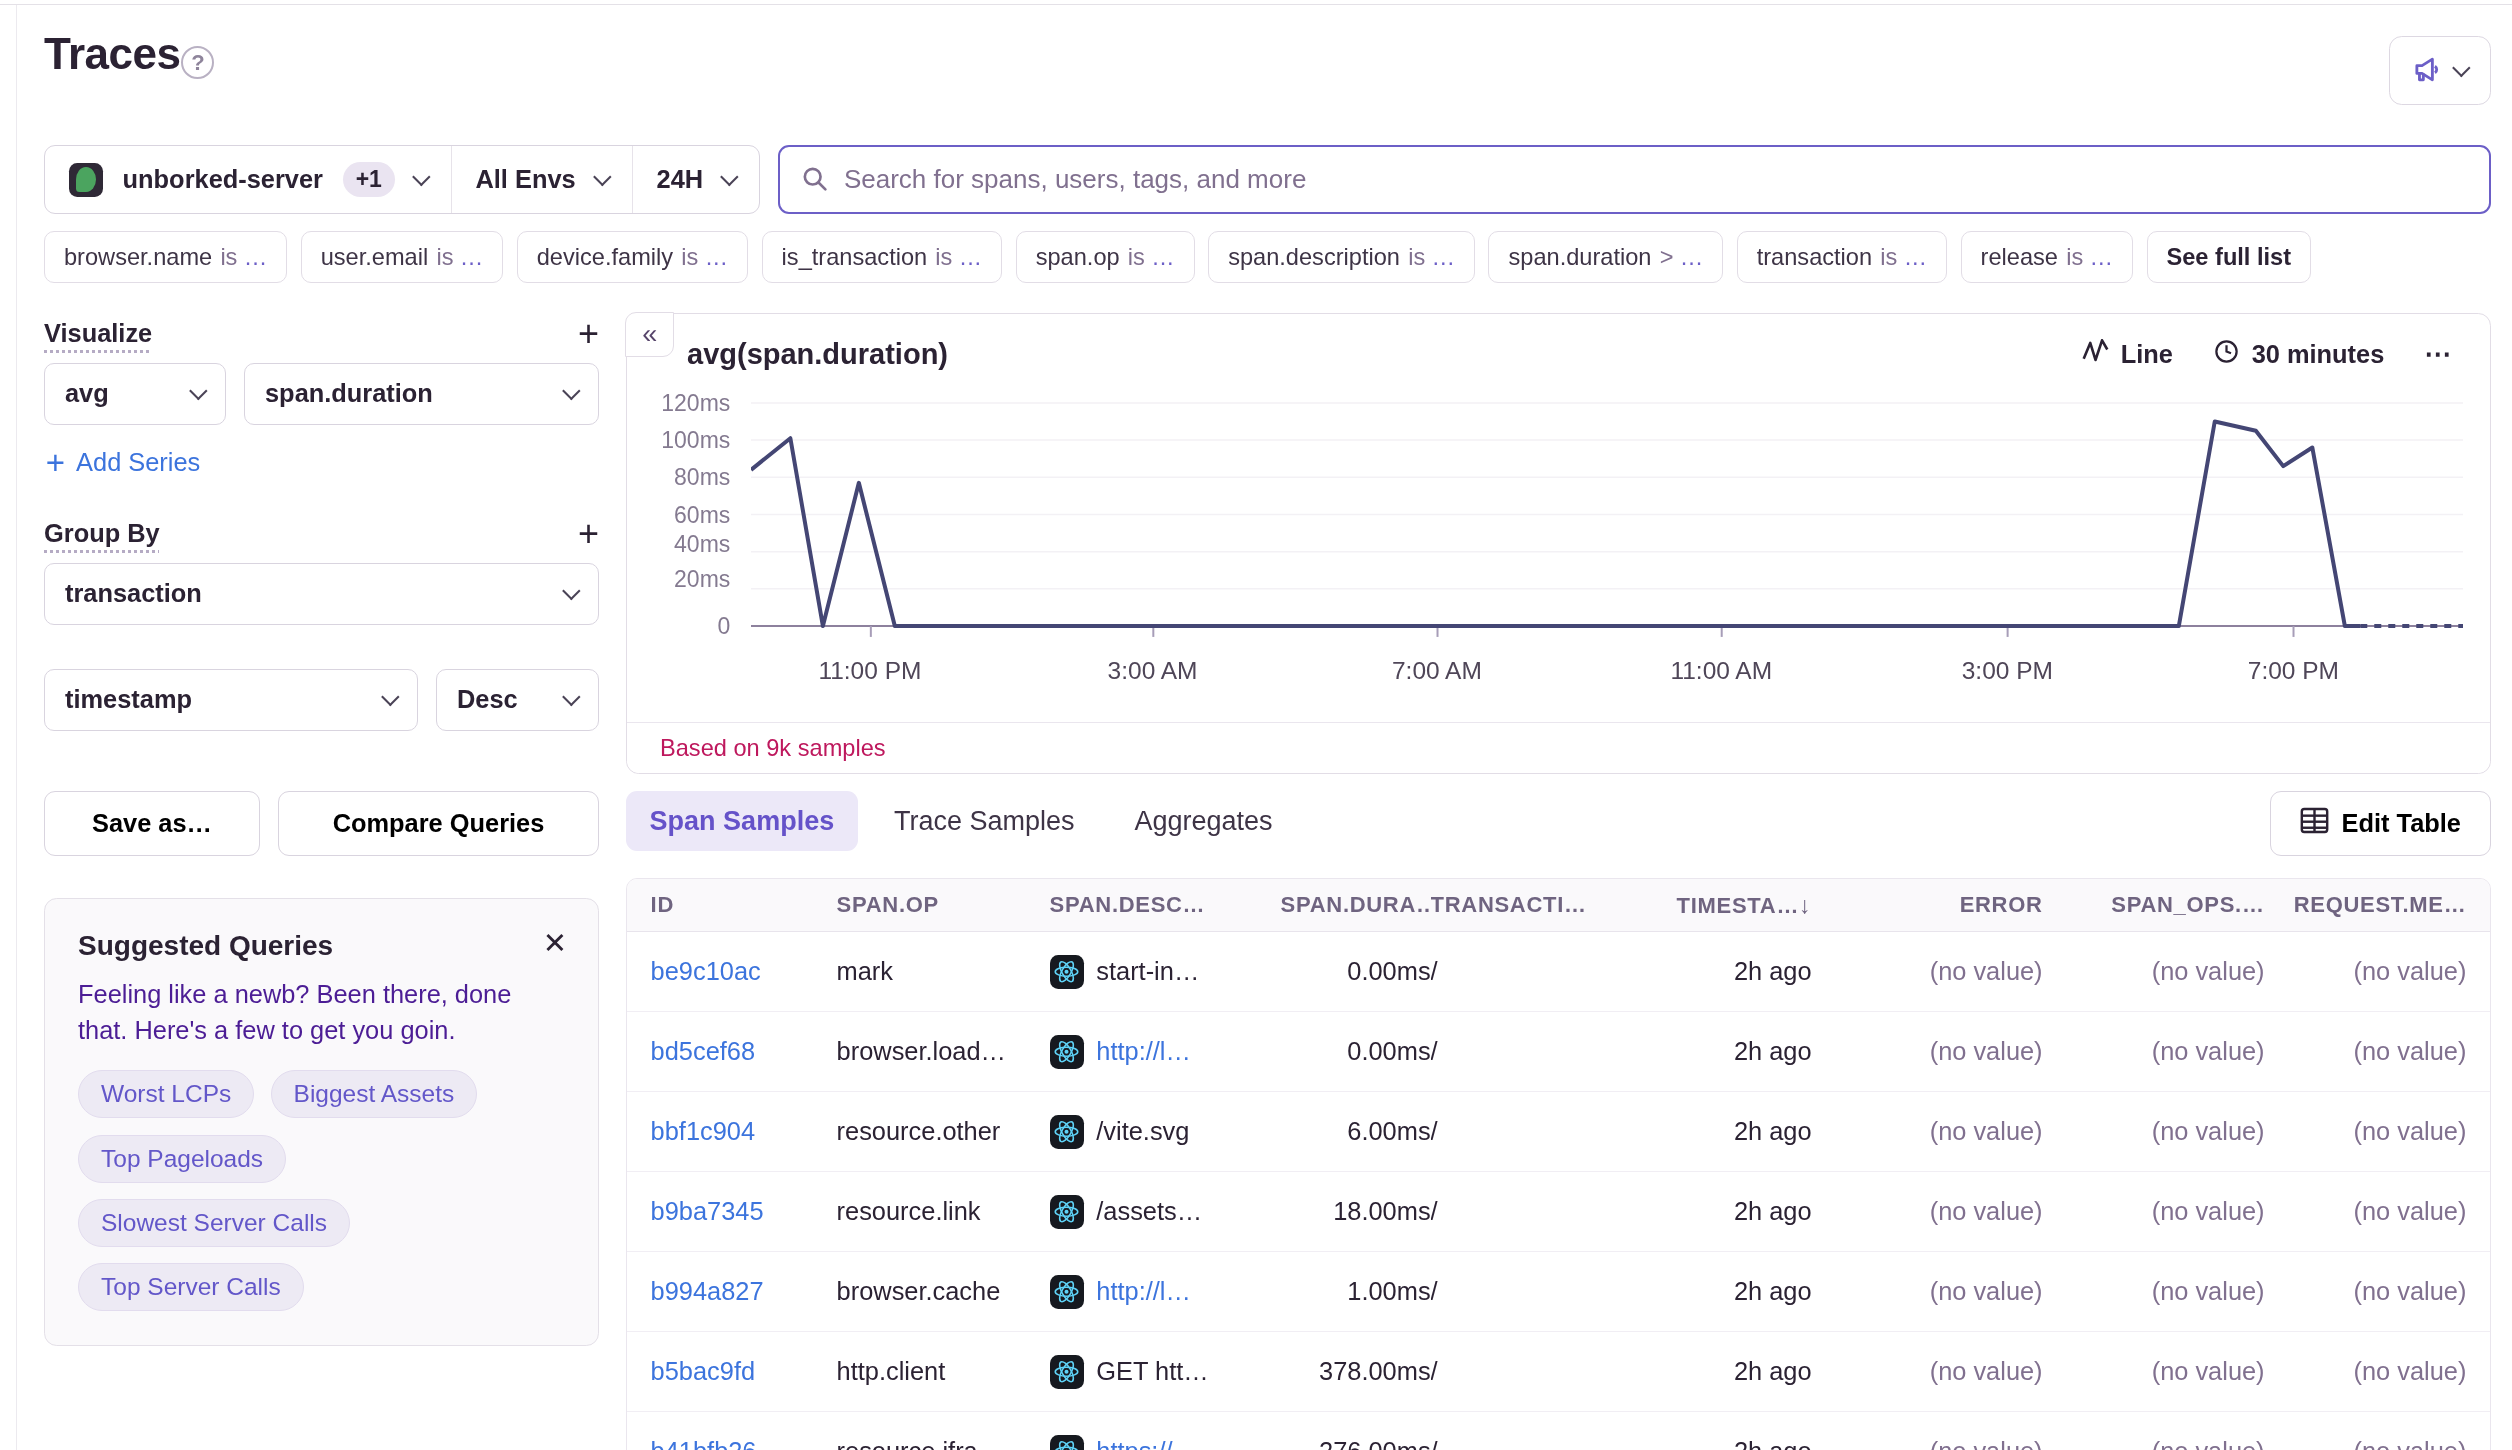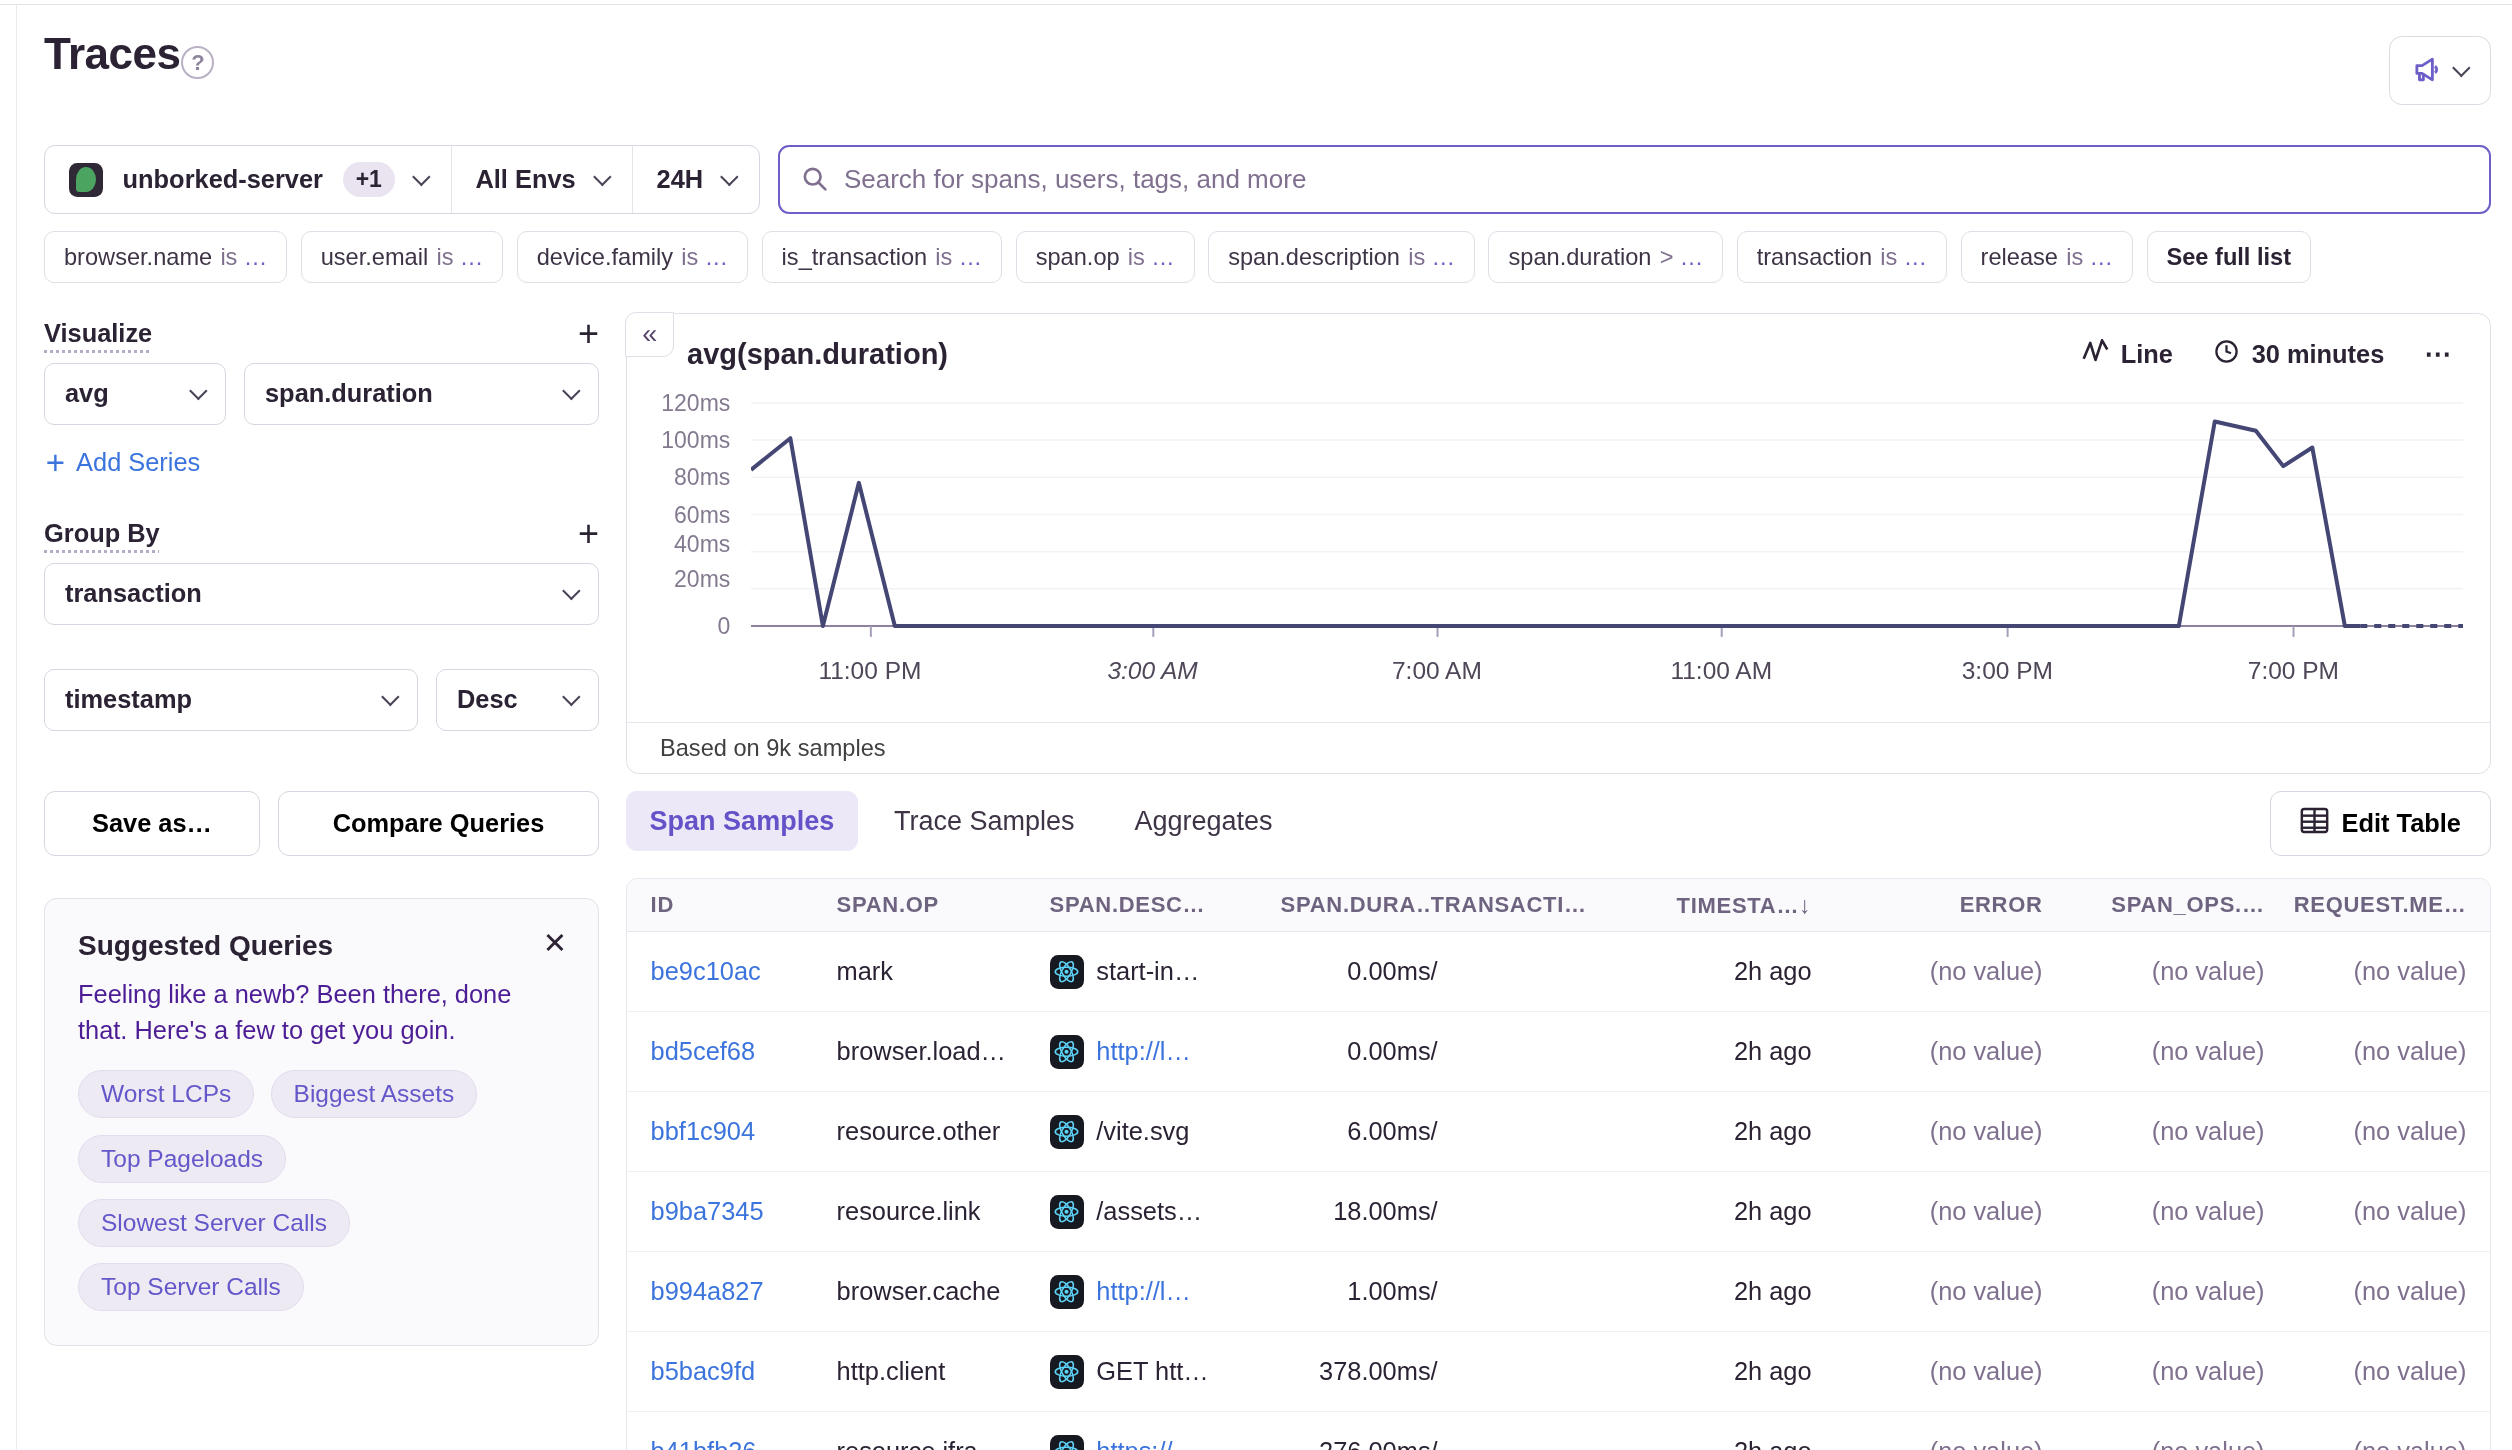--- a/index.html
+++ b/index.html
@@ -97,21 +97,21 @@
   .plot-svg-holder { position:absolute; left:91px; right:0; top:0; height:254px; }
   .plot-svg-holder svg { width:100%; height:100%; display:block; }
   .xlabels { position:absolute; left:123px; right:27px; top:343px; height:31px; }
   .xlabel { position:absolute; transform:translateX(-50%); font-size:24.5px; color:#4f4658; }
   .gridline { stroke:#f3f1f5; stroke-width:1.5; }
   .axisline { stroke:#8d819d; stroke-width:2; }
   .tickmark { stroke:#a79db8; stroke-width:2; }
   .chart-line { stroke:#444674; stroke-width:4; fill:none; stroke-linejoin:round; }
   .chart-line.dashed { stroke-dasharray:7 7; }
   .chart-footer { position:absolute; bottom:0; left:0; right:0; height:51px; border-top:1.8px solid #eae6ee;
-    display:flex; align-items:center; padding-left:33px; font-size:23.6px; color:#404040;
+    display:flex; align-items:center; padding-left:33px; font-size:23.6px; color:#be185d;
     border-radius:0 0 12.7px 12.7px; background:#fff; }
 
   
   .results { position:absolute; top:791px; left:626px; width:1865px; bottom:0; }
   .tabs { display:flex; align-items:center; gap:12.7px; }
   .tab { font-size:27px; color:#3e3446; padding:14.5px 23.6px; border-radius:11px; cursor:pointer; white-space:nowrap; }
   .tab.active { background:#ece8f8; color:#6552c9; font-weight:700; }
   .edit-table-btn { position:absolute; top:0; right:0; }
 
   .grid-table { margin-top:27px; border:0.9px solid #eae6ee; border-radius:11px 11px 0 0;
@@ -352,21 +352,21 @@
           <line x1="567" y1="258" x2="567" y2="270" class="tickmark" vector-effect="non-scaling-stroke"></line>
           <line x1="734" y1="258" x2="734" y2="270" class="tickmark" vector-effect="non-scaling-stroke"></line>
           <line x1="901" y1="258" x2="901" y2="270" class="tickmark" vector-effect="non-scaling-stroke"></line>
           <polyline class="chart-line" points="0,85.80000000000001 23,50.95000000000002 42,258 63,100.15 84,258 834,258 855,32.50000000000003 879,42.75000000000003 895,81.70000000000002 912,61.20000000000002 931,258 940,258" vector-effect="non-scaling-stroke" style="stroke:#444674"></polyline>
           <polyline class="chart-line dashed" points="940,258 1000,258" vector-effect="non-scaling-stroke" style="stroke:#444674"></polyline>
         </svg>
     </div>
   </div>
   <div class="xlabels" id="xlabels">
       <div class="xlabel" style="left: 7%;">11:00 PM</div>
-      <div class="xlabel" style="left: 23.5%; font-style: italic;">3:00 AM</div>
+      <div class="xlabel" style="left: 23.5%;">3:00 AM</div>
       <div class="xlabel" style="left: 40.1%;">7:00 AM</div>
       <div class="xlabel" style="left: 56.7%;">11:00 AM</div>
       <div class="xlabel" style="left: 73.4%;">3:00 PM</div>
       <div class="xlabel" style="left: 90.1%;">7:00 PM</div>
     </div>
 
   <div class="chart-footer">Based on 9k samples</div>
 </div>
 
 <div class="results">

